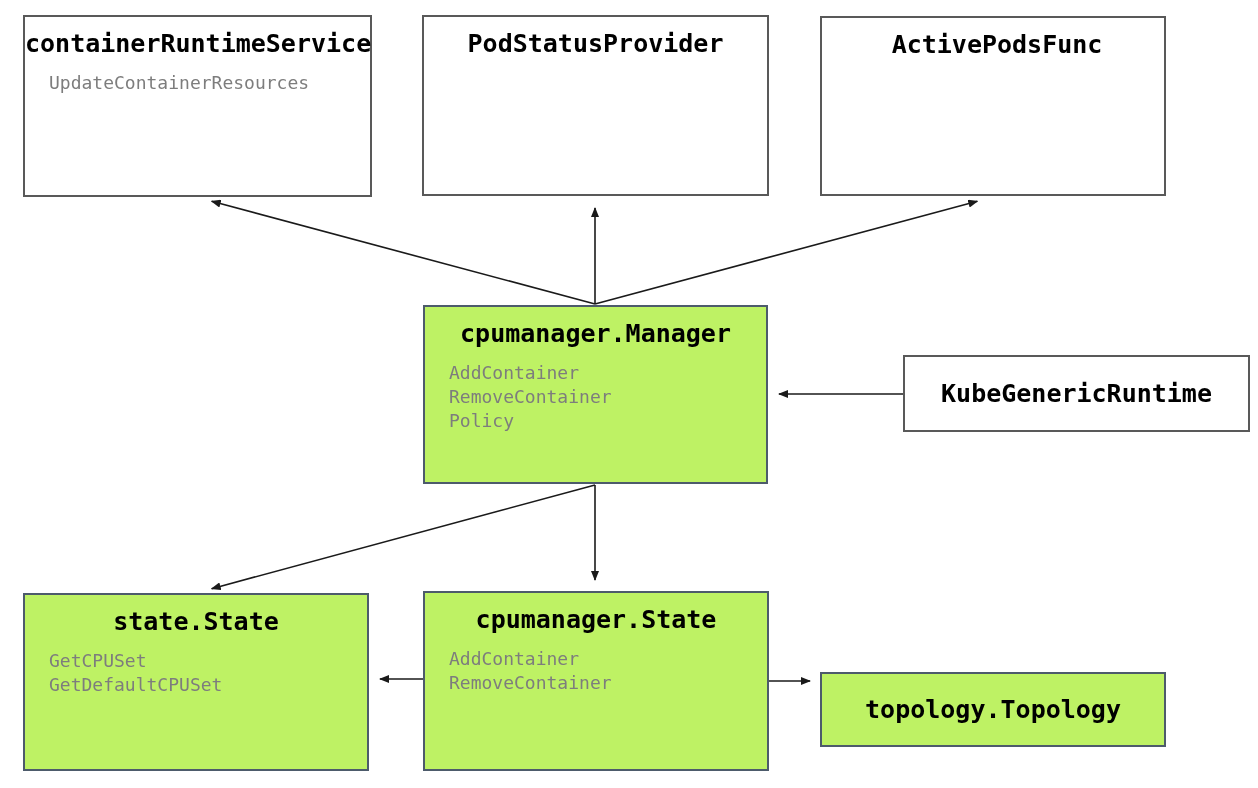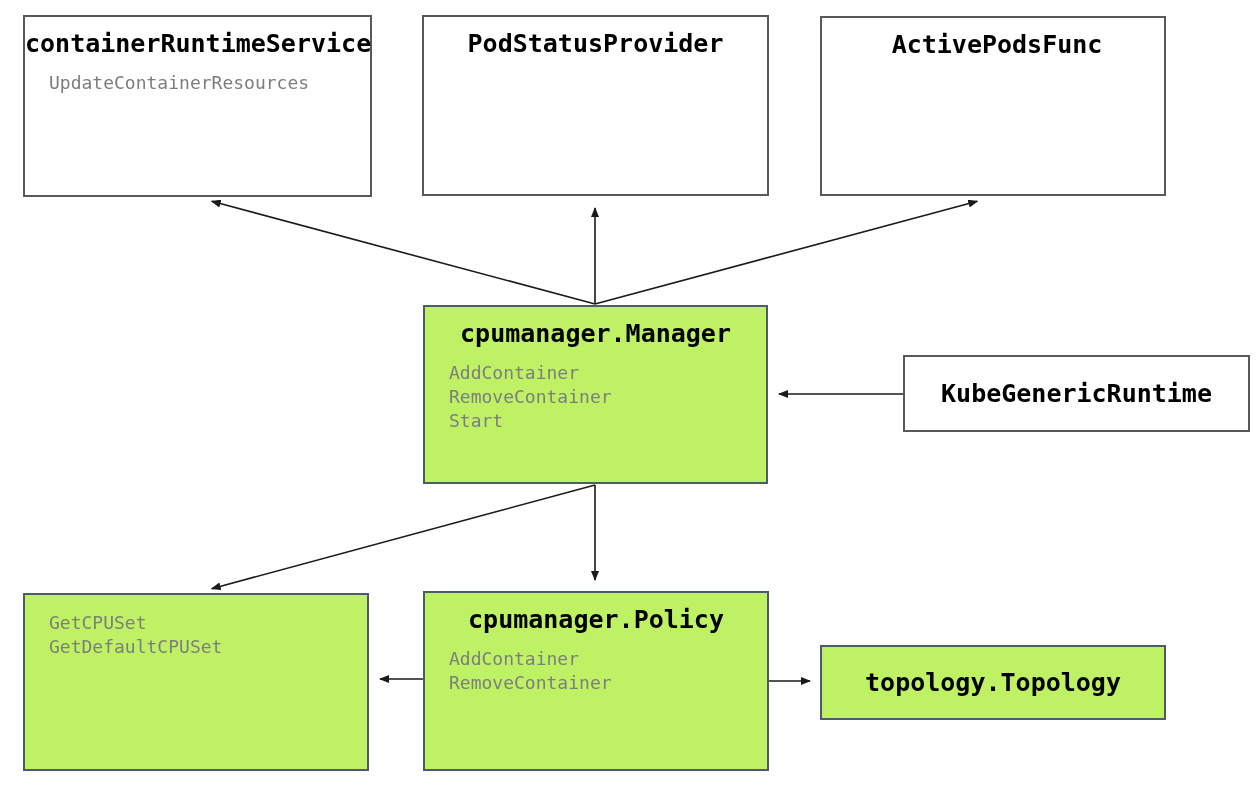--- a/index.html
+++ b/index.html
@@ -105,40 +105,41 @@
         <div class="node-title">PodStatusProvider</div>
       </div>
       <div class="node" style="left: 820px; top: 16px; width: 346px; height: 180px; padding-left: 8px;">
         <div class="node-title">ActivePodsFunc</div>
       </div>
       <div class="node filled" style="left: 423px; top: 305px; width: 345px; height: 179px;">
         <div class="node-title">cpumanager.Manager</div>
         <div class="node-methods">
           <div class="method">AddContainer</div>
           <div class="method">RemoveContainer</div>
-          <div class="method">Start</div>
+          <div class="method">Policy</div>
         </div>
       </div>
       <div class="node" style="left: 903px; top: 355px; width: 347px; height: 77px;">
         <div class="node-title-center-only">
           <div class="node-title">KubeGenericRuntime</div>
         </div>
       </div>
       <div class="node filled" style="left: 23px; top: 593px; width: 346px; height: 178px;">
+        <div class="node-title">state.State</div>
         <div class="node-methods">
           <div class="method">GetCPUSet</div>
           <div class="method">GetDefaultCPUSet</div>
         </div>
       </div>
       <div class="node filled" style="left: 423px; top: 591px; width: 346px; height: 180px;">
-        <div class="node-title">cpumanager.Policy</div>
+        <div class="node-title">cpumanager.State</div>
         <div class="node-methods">
           <div class="method">AddContainer</div>
           <div class="method">RemoveContainer</div>
         </div>
       </div>
-      <div class="node filled" style="left: 820px; top: 645px; width: 346px; height: 75px;">
+      <div class="node filled" style="left: 820px; top: 672px; width: 346px; height: 75px;">
         <div class="node-title-center-only">
           <div class="node-title">topology.Topology</div>
         </div>
       </div>
     </div>
 </div>
 
 </body></html>

